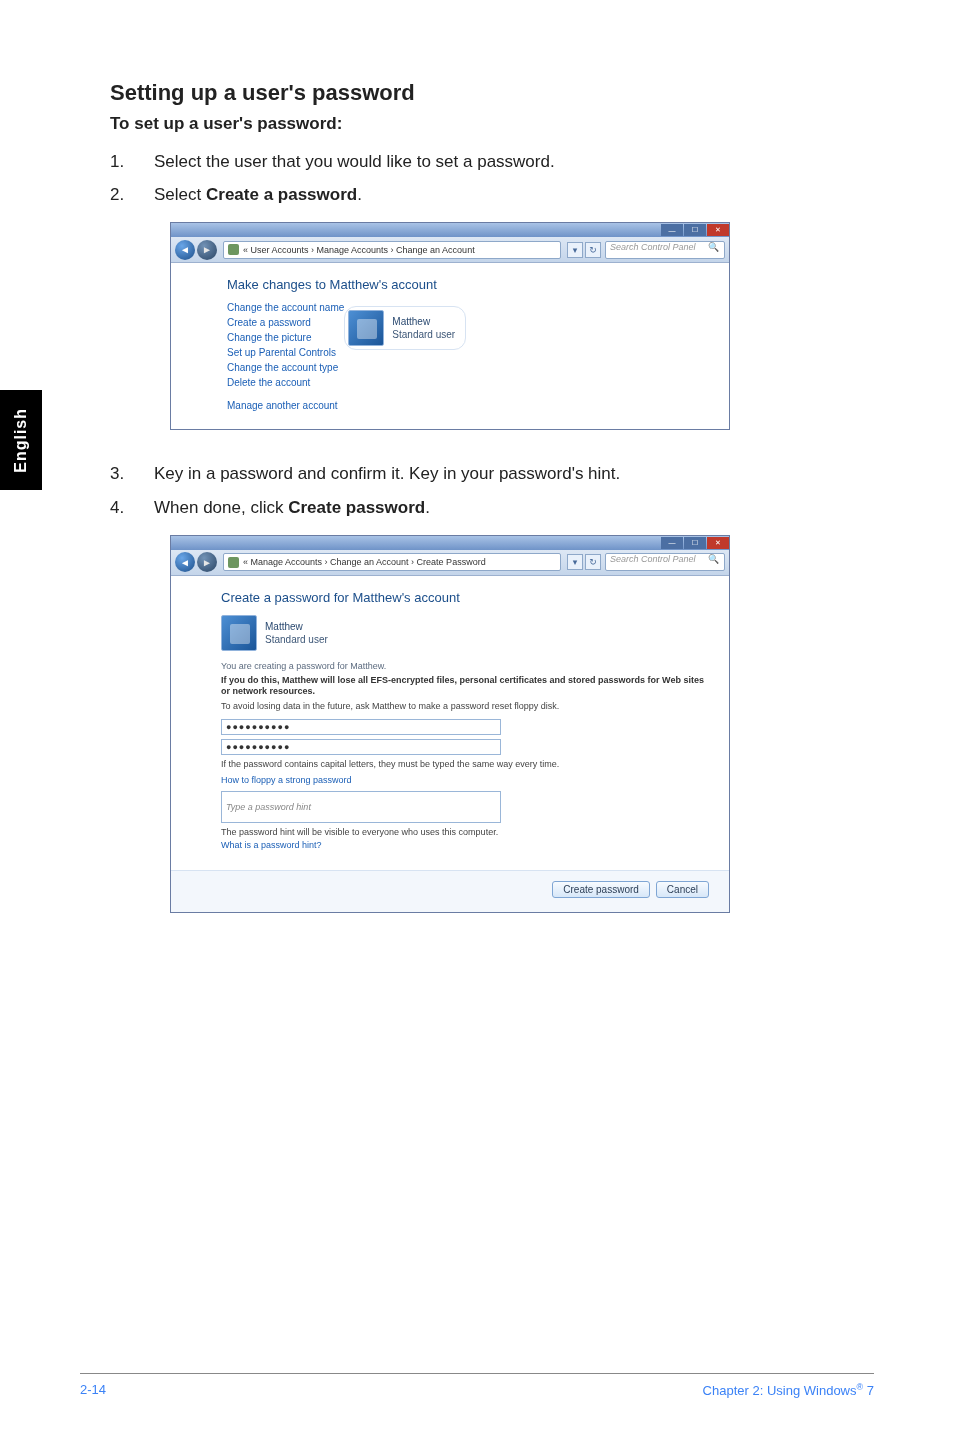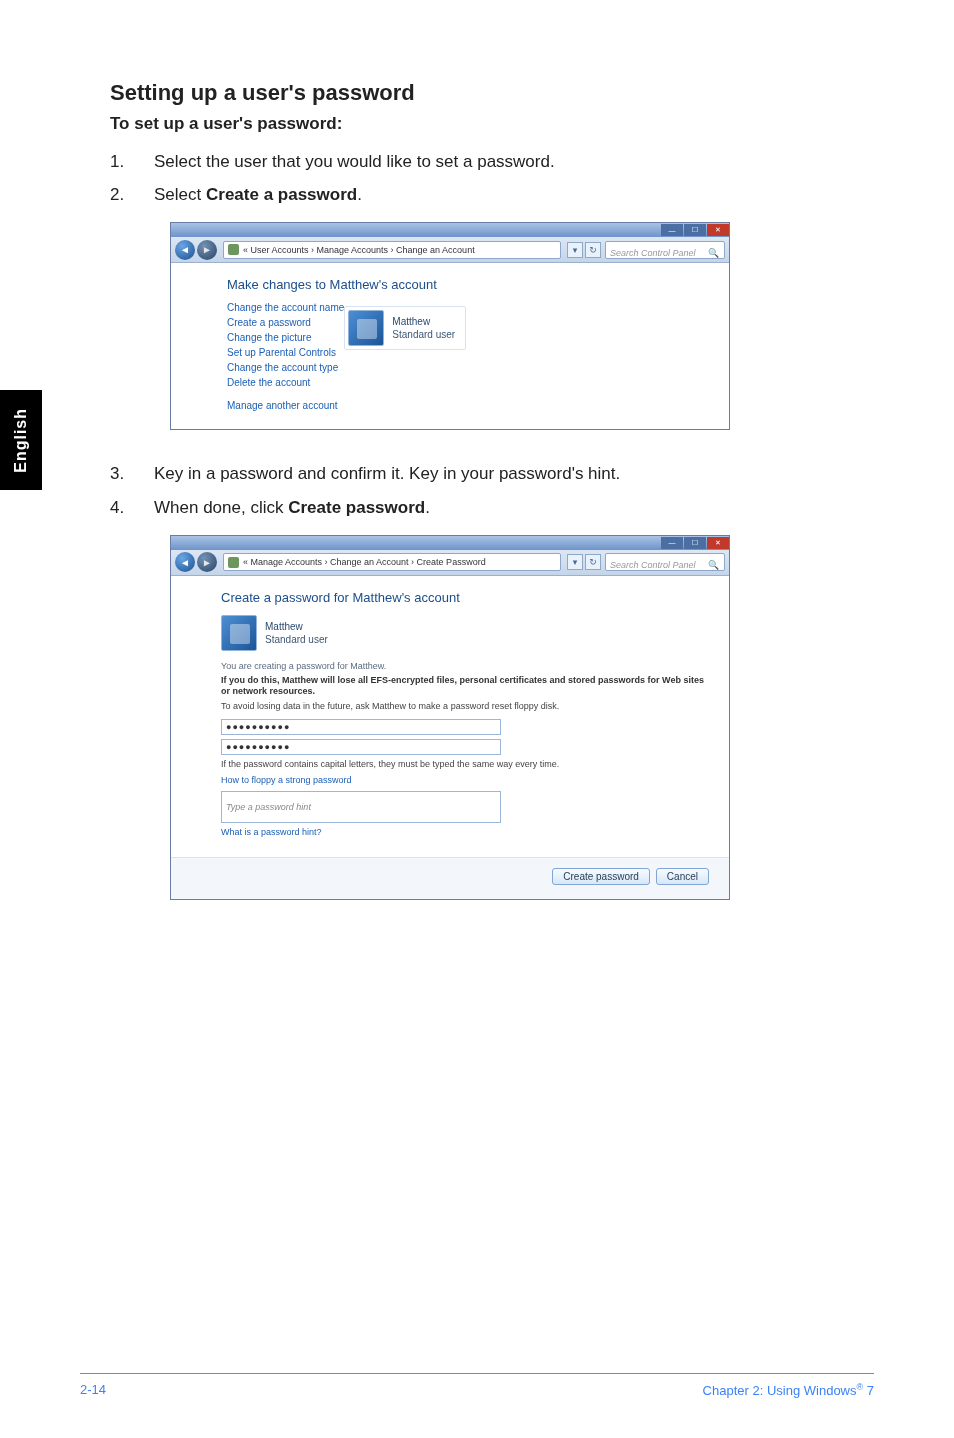--- a/index.html
+++ b/index.html
@@ -155,21 +155,21 @@
     justify-content: center;
   }
   .search-bar {
     width: 120px;
     height: 18px;
     border: 1px solid #8ea8c9;
     background: #fff;
     border-radius: 2px;
     margin-left: 4px;
     display: flex;
-    align-items: flex-end;
+    align-items: flex-start;
     justify-content: space-between;
     padding: 0 4px;
     font-size: 9px;
     color: #999;
     font-style: italic;
   }
   .search-bar .mag {
     color: #5a7aa8;
     font-style: normal;
   }
@@ -191,21 +191,21 @@
   .split {
     display: flex;
     justify-content: flex-start;
     align-items: flex-start;
   }
   .user-tile {
     display: flex;
     align-items: center;
     border: 1px solid #d7e3f2;
     padding: 3px 10px 3px 3px;
-    border-radius: 2px;
+    border-radius: 12px;
     margin-top: 4px;
   }
   .avatar {
     width: 36px;
     height: 36px;
     background: linear-gradient(135deg, #4d8fd4, #1b5598);
     border: 1px solid #91b3dc;
     border-radius: 2px;
     margin-right: 8px;
     position: relative;
@@ -444,20 +444,21 @@
       <div class="body-text" style="margin-top:4px">To avoid losing data in the future, ask Matthew to make a password reset floppy disk.</div>
 
       <div class="pw-input">●●●●●●●●●●</div>
       <div class="pw-input">●●●●●●●●●●</div>
 
       <div class="body-text" style="margin-bottom:4px">If the password contains capital letters, they must be typed the same way every time.</div>
       <div class="blue-link" style="margin-bottom:6px">How to floppy a strong password</div>
 
       <div class="hint-input" title="Type a password hint">Type a password hint</div>
 
+      <div class="body-text" style="margin-bottom:2px">The password hint will be visible to everyone who uses this computer.</div>
       <div class="blue-link" style="margin-bottom:10px">What is a password hint?</div>
     </div>
     <div class="btn-row">
       <div class="btn">Create password</div>
       <div class="btn">Cancel</div>
     </div>
   </div>
 
   <div class="foot-line"></div>
   <div class="foot">

